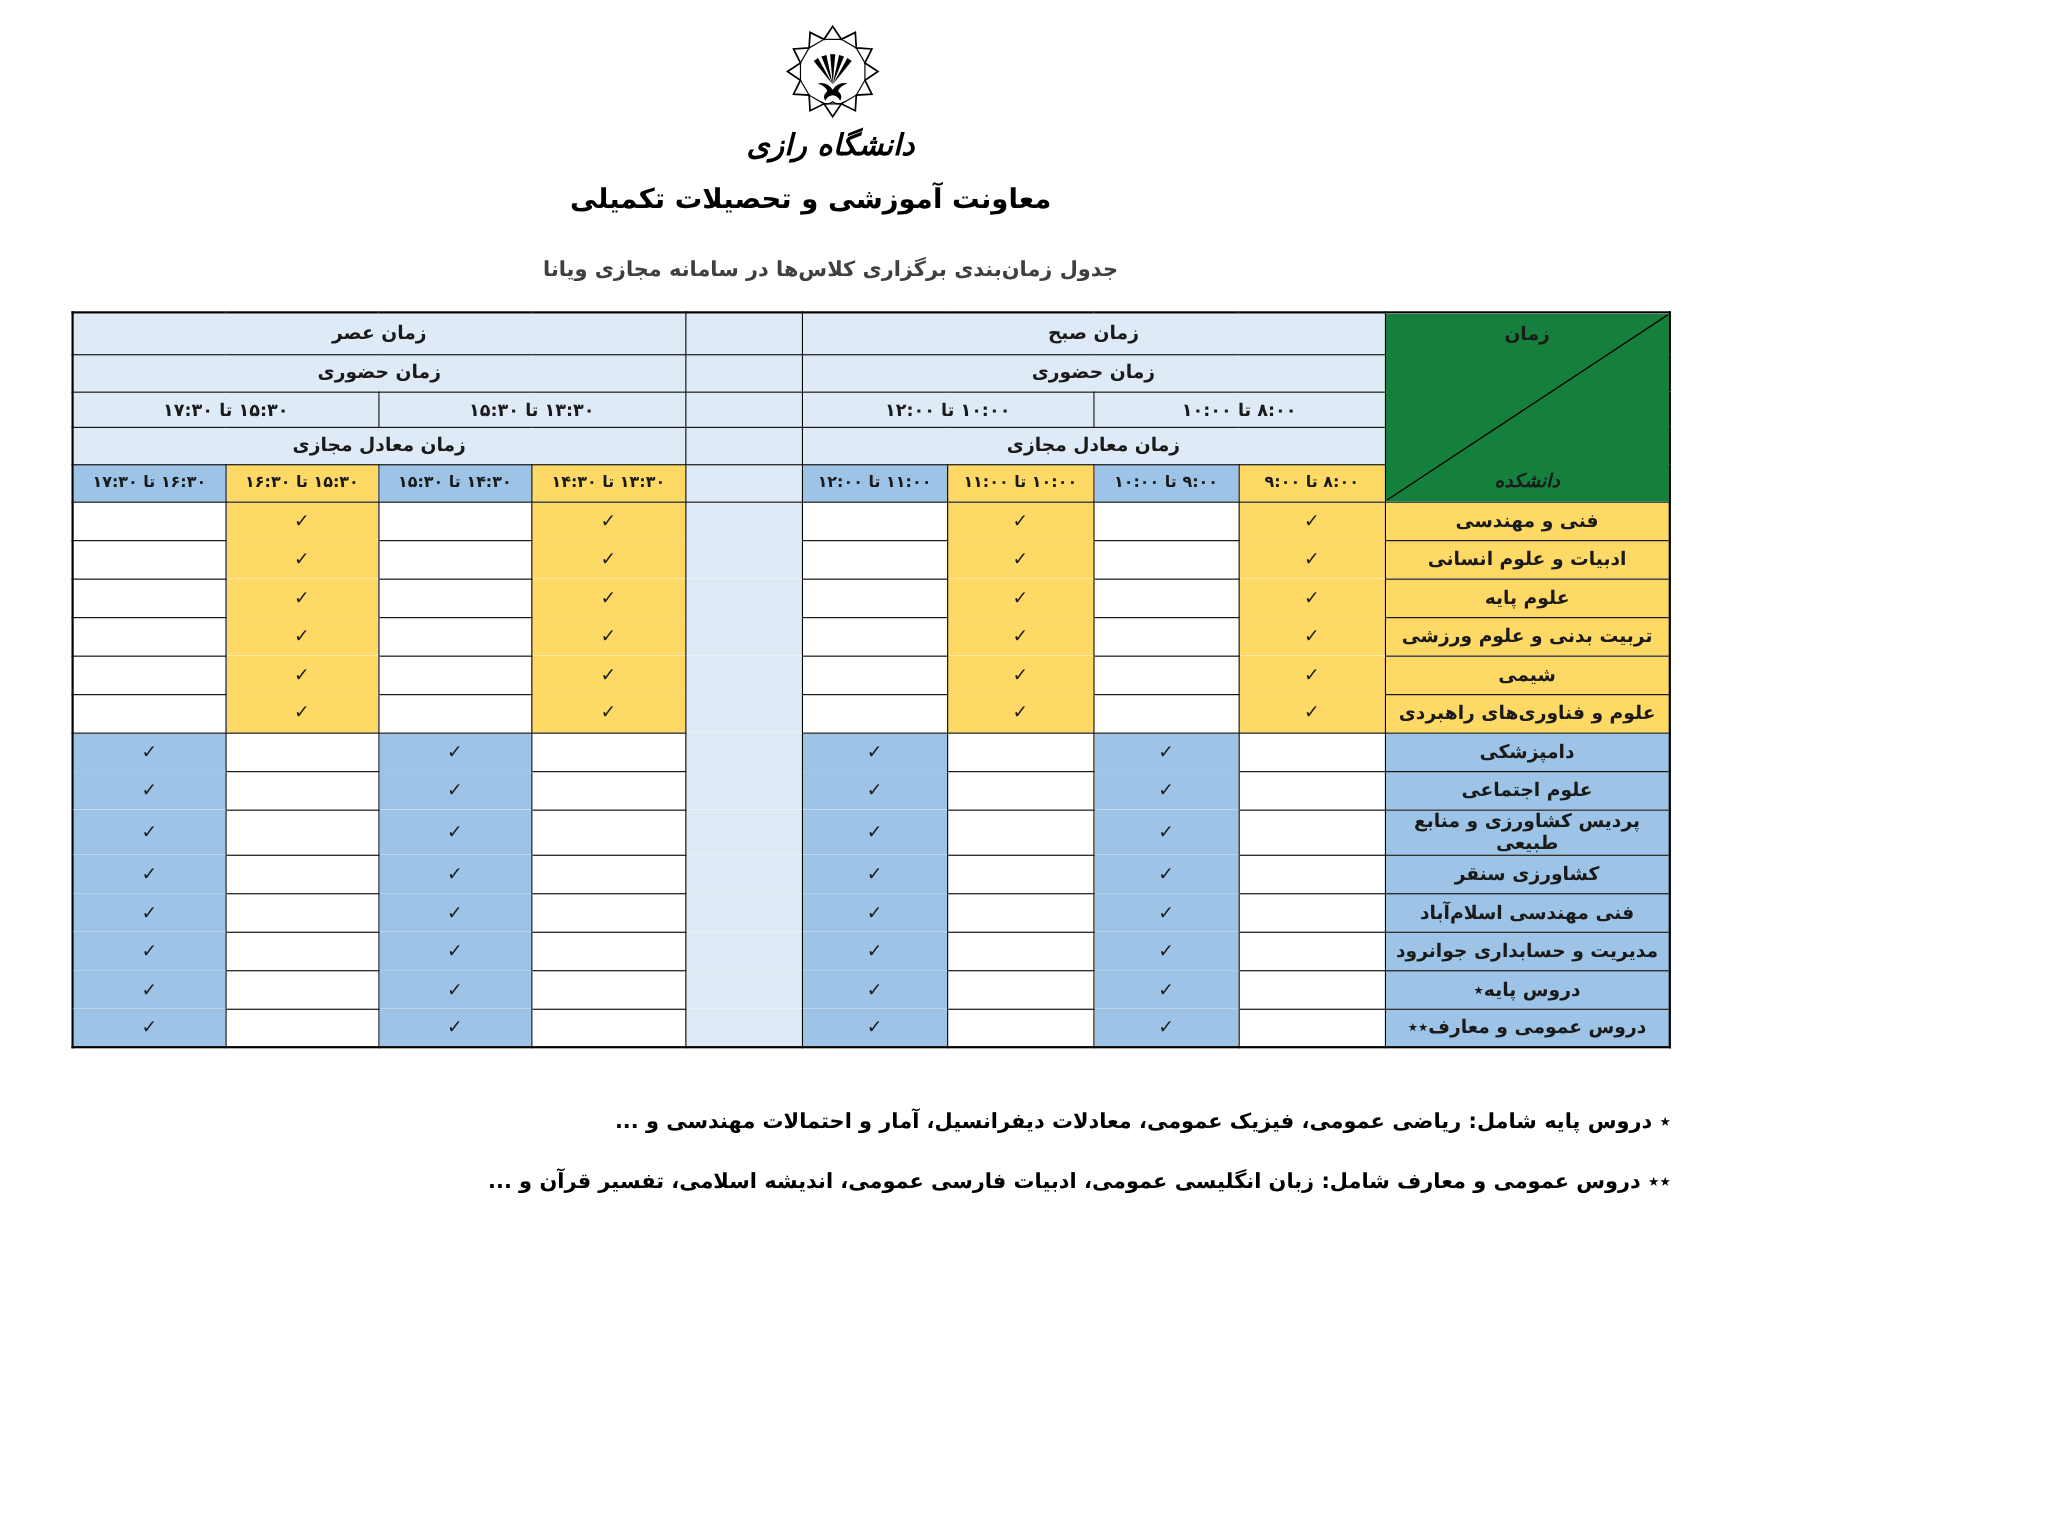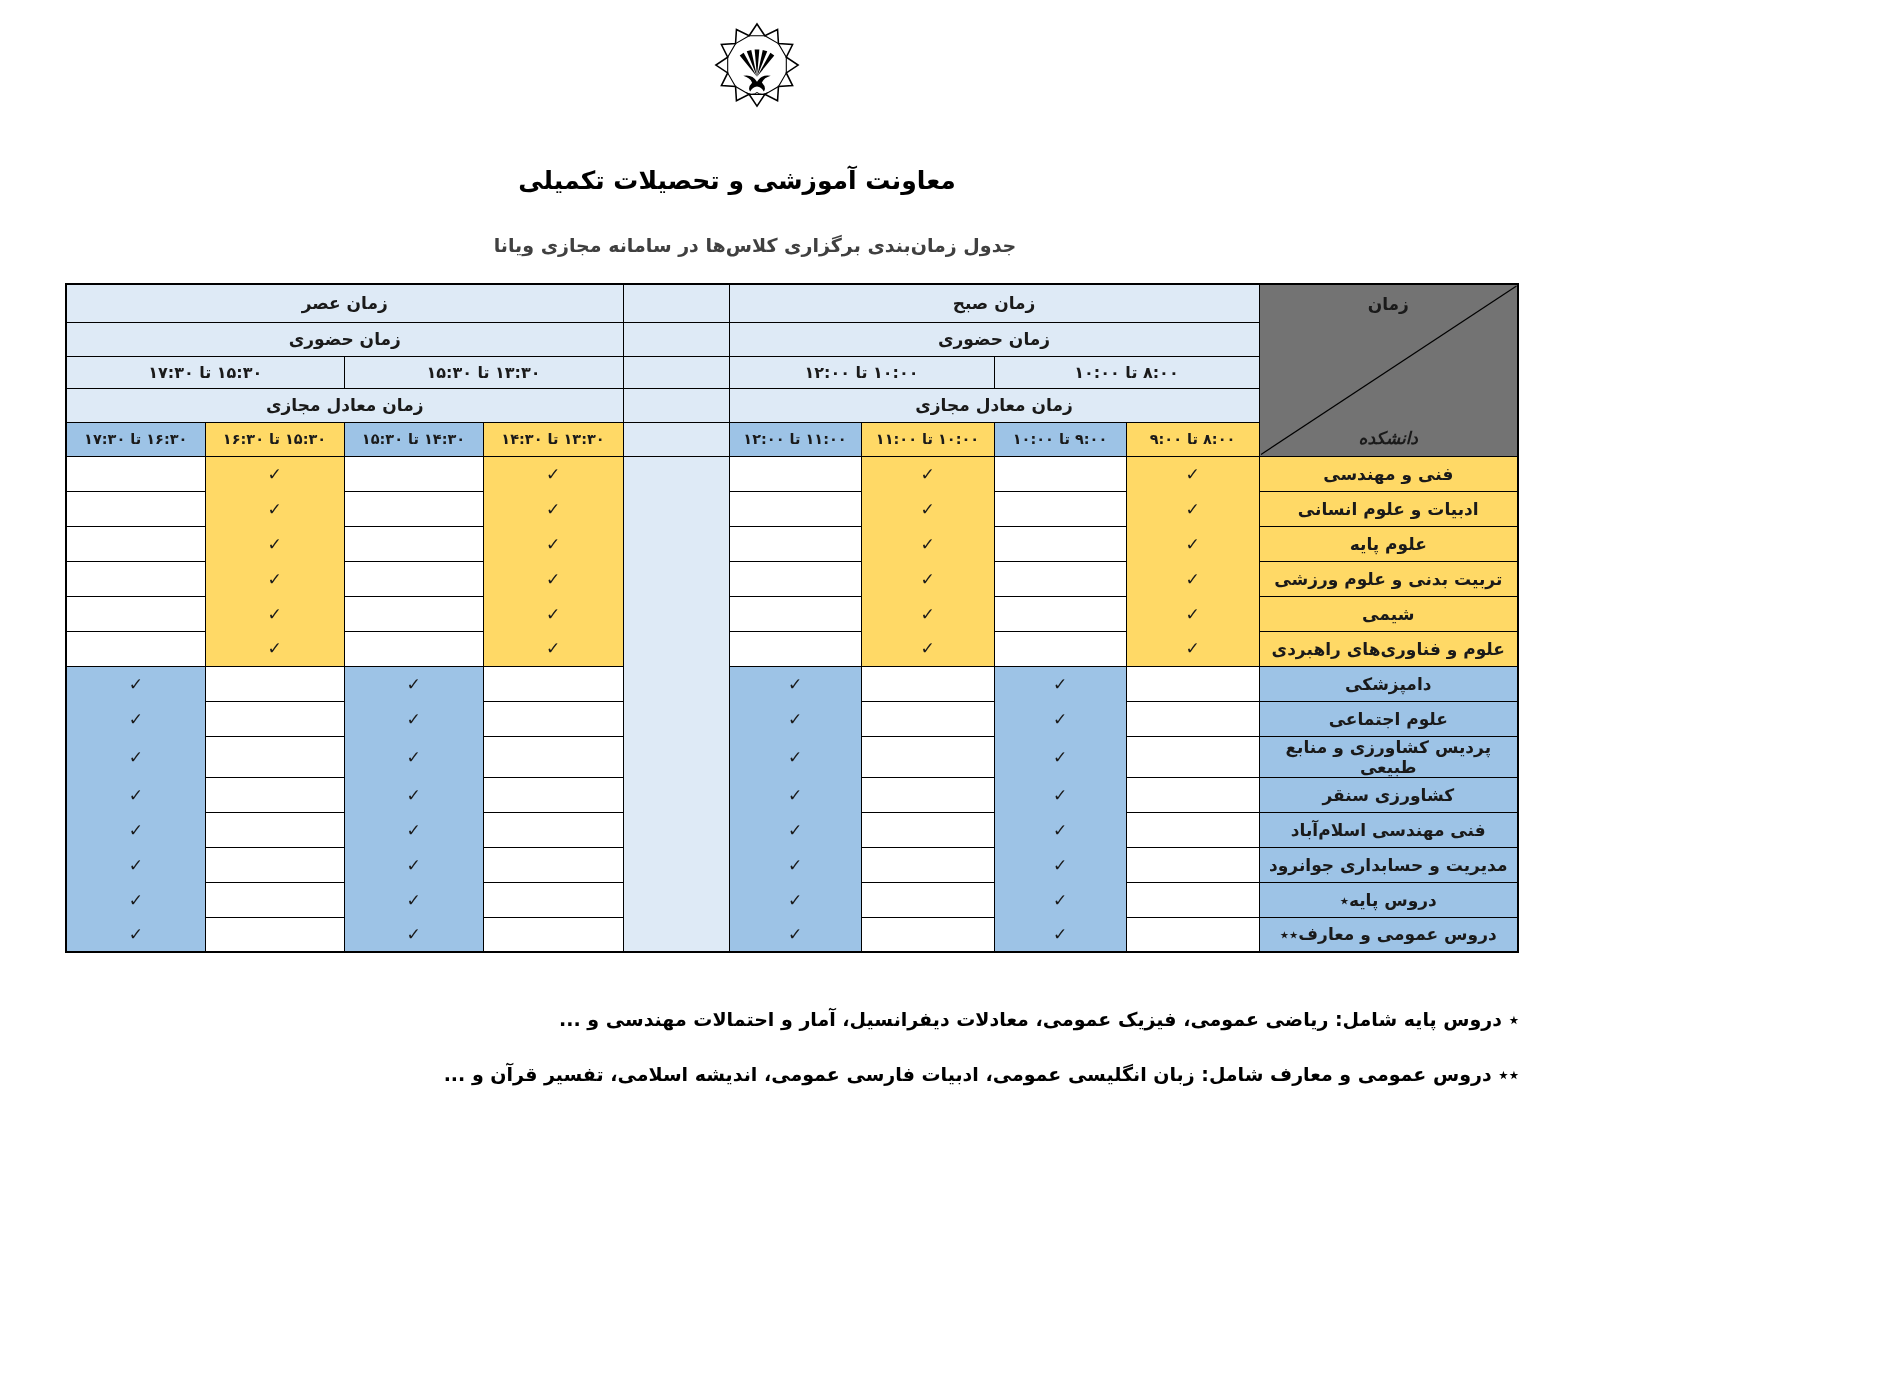--- a/index.html
+++ b/index.html
@@ -39,21 +39,21 @@
     font-weight:bold; color:#1a1a1a;
     direction:rtl; padding:0; overflow:hidden;
   }
   .h   { background:#DEEAF6; font-size:17px; }
   .h.slot { font-size:16px; }
   .spc { background:#DEEAF6; }
   .slots td.hb { background:#9DC3E6; font-size:14.5px;margin-top:12px; }
   .slots td.hy { background:#FFD966; font-size:14.5px;margin-top:11px; }
 
   
-  td.corner { background:#737373; position:relative; }
+  td.corner { background:#15803d; position:relative; }
   .corner-in { position:absolute; inset:0; }
   .corner-in svg { position:absolute; inset:0; width:100%; height:100%; }
   .corner-lbl { position:absolute; left:0; right:0; text-align:center; font-size:17px; font-weight:bold; }
   .corner-lbl.top { top:9px; }
   .corner-lbl.bot { bottom:8px;font-style:italic; }
 
   
   tr.dr { height:35px; }
   tr.dr td { font-size:16px; background:#fff; }
   tr.dr td.sp { background:#DEEAF6; border-top:none; border-bottom:none; }
@@ -88,20 +88,21 @@
       <path d="M50 61 Q45 53 36 55 Q43 57 45 62 Q40 67 43 71 Q45.5 66.5 50 66 Q54.5 66.5 57 71 Q60 67 55 62 Q57 57 64 55 Q55 53 50 61 Z" fill="#000"></path>
       <path d="M39 72 Q45 76 50 72 Q55 76 61 72" stroke="#000" stroke-width="1" fill="none"></path>
     <polygon points="50,56 32.35290852868699,34.129010936788625 36.33228887695119,31.44488500012904" fill="#000"></polygon>
         <polygon points="50,56 39.51846085345208,29.925158924369576 44.108723682074654,28.52177474170044" fill="#000"></polygon>
         <polygon points="50,56 47.6,28 52.4,28" fill="#000"></polygon>
         <polygon points="50,56 55.891276317925346,28.52177474170044 60.48153914654792,29.925158924369576" fill="#000"></polygon>
         <polygon points="50,56 63.66771112304881,31.44488500012904 67.647091471313,34.129010936788625" fill="#000"></polygon>
       </svg>
   </div>
 
+  <div class="calligraphy">دانشگاه رازی</div>
 
   <div class="page-title">معاونت آموزشی و تحصیلات تکمیلی</div>
   <div class="page-subtitle">جدول زمان‌بندی برگزاری کلاس‌ها در سامانه مجازی ویانا</div>
 
   <table class="sched">
     <colgroup>
       <col style="width:139px">
         <col style="width:139px">
         <col style="width:139px">
         <col style="width:140px">

